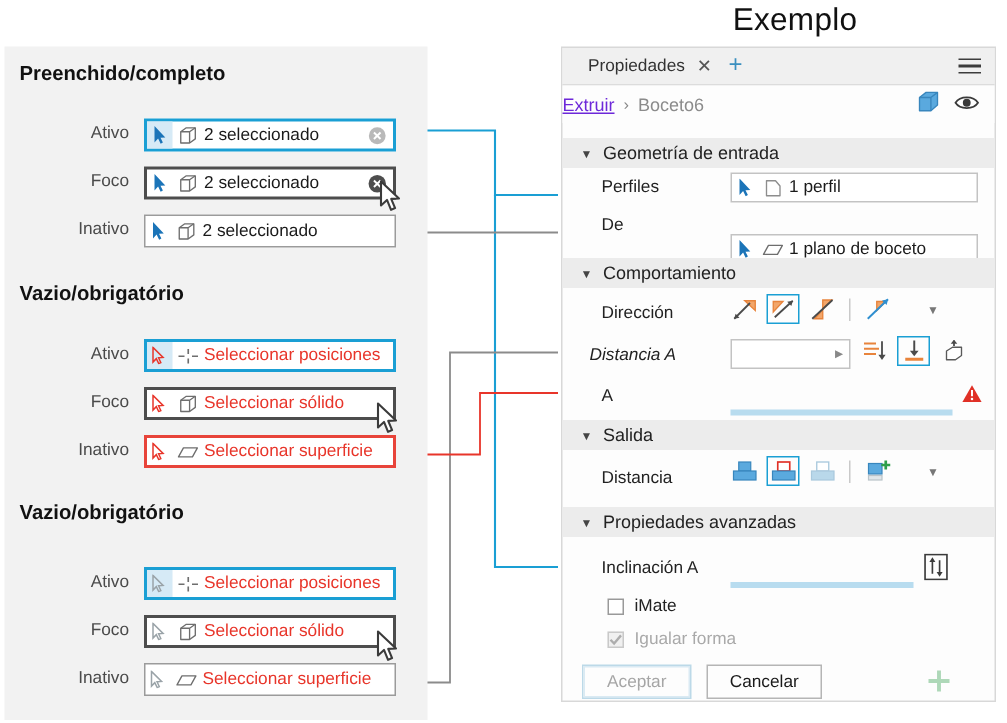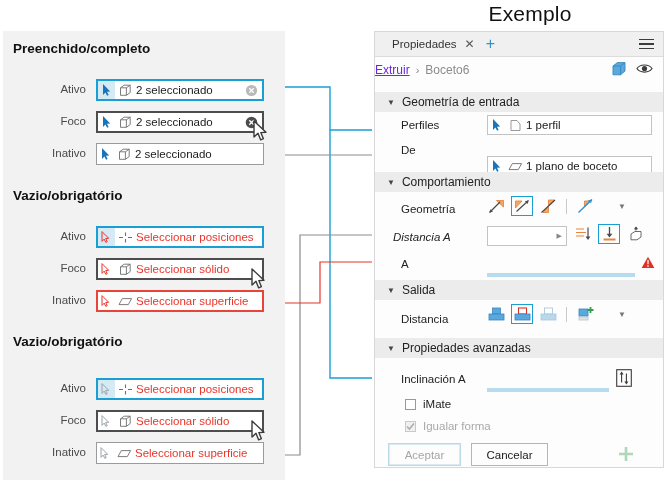--- a/index.html
+++ b/index.html
@@ -378,21 +378,21 @@
           </svg>
       </span>
       <span class="f-text">1 plano de boceto</span>
     </div>
 
     <div class="section-hdr" style="top:140px;">
       <span class="sec-caret">▼</span>
       <span class="sec-name">Comportamiento</span>
     </div>
 
-    <div class="p-label" style="left:26px;top:171px;">Geometría</div>
+    <div class="p-label" style="left:26px;top:171px;">Dirección</div>
     <div class="p-icon-row" style="left:110px;top:164px;gap:4px;">
       <span style="width:22px;height:20px;display:flex;align-items:center;justify-content:center;">
         <svg width="19" height="17" viewBox="0 0 19 17">
             <path d="M9.5 2.5 L16.5 2.5 L16.5 9 Z" fill="#f2a66a" stroke="#e8843c" stroke-width="0.9"></path>
             <path d="M2.5 14.5 L13 4" stroke="#4a4a4a" stroke-width="1.2"></path>
             <path d="M2.5 14.5 L6 13.8 L3.4 11.2 Z" fill="#4a4a4a"></path>
           </svg>
       </span>
       <span style="width:22px;height:20px;display:flex;align-items:center;justify-content:center;border:1.6px solid #1a9fd4;box-sizing:border-box;">
         <svg width="19" height="17" viewBox="0 0 19 17">

